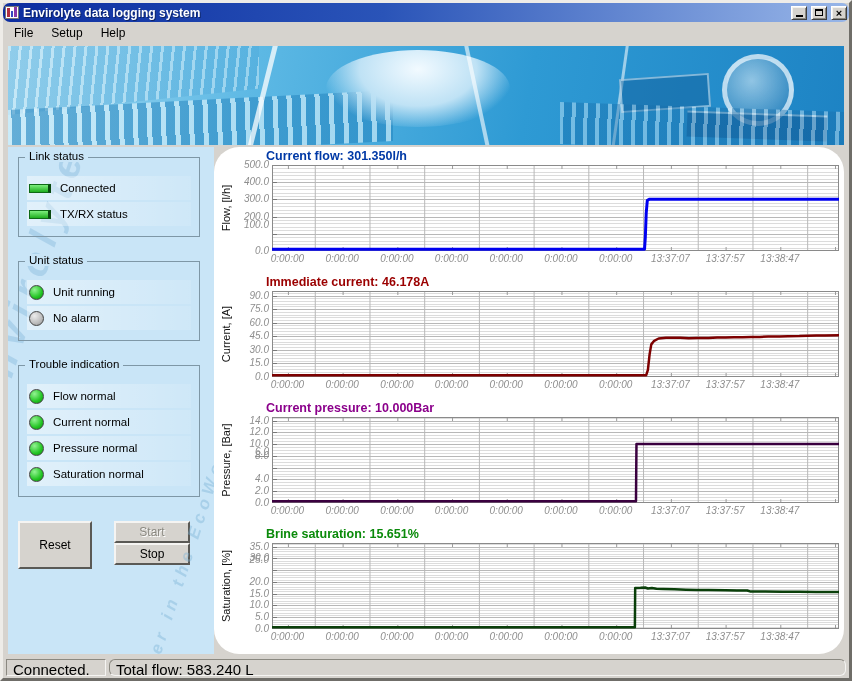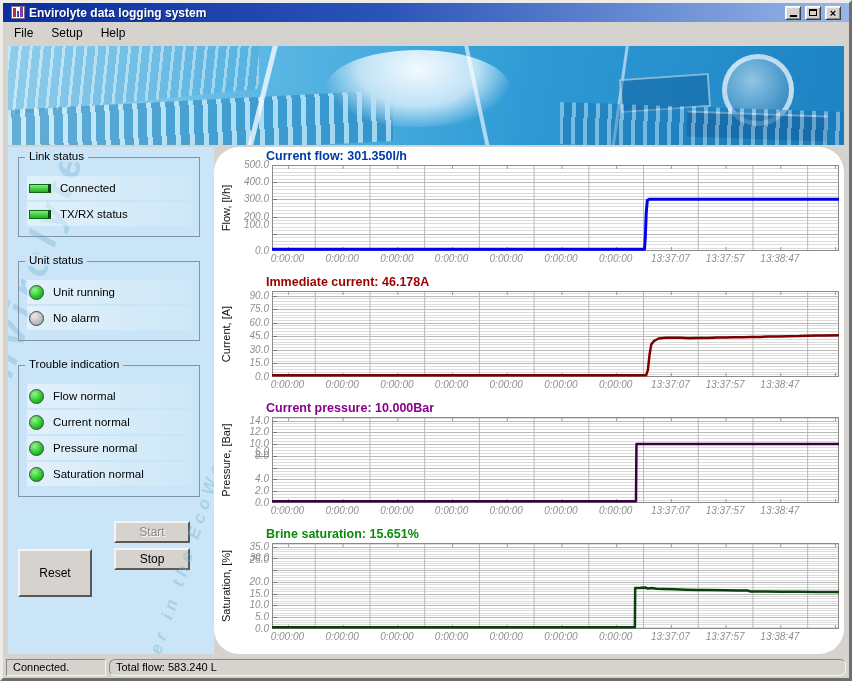--- a/index.html
+++ b/index.html
@@ -2,21 +2,21 @@
 <html><head>
 <meta charset="utf-8">
 <style>
   html,body{margin:0;padding:0;background:#3a6ea5;}
   *{box-sizing:border-box;}
   .win{width:852px;height:681px;background:#d6d3ce;border:3px solid;
        border-color:#eeece8 #6f6d68 #6f6d68 #eeece8;display:flex;flex-direction:column;
        font-family:"Liberation Sans",sans-serif;color:#000;position:relative;}
   
   .titlebar{height:19px;background:linear-gradient(to right,#0c2da0 0%,#2a54b8 45%,#98b6e8 100%);
-       display:flex;align-items:center;padding:1px 8px;gap:4px;flex:none;}
+       display:flex;align-items:center;padding:1px 2px;gap:4px;flex:none;border-radius:7px;}
   .title-icon{width:14px;height:13px;background:#fff;border:1px solid #777;display:flex;align-items:flex-end;gap:1px;padding:1px;}
   .title-icon i{display:block;width:3px;}
   .ti1{height:9px;background:#b03040;} .ti2{height:6px;background:#3848c0;} .ti3{height:10px;background:#8838a8;}
   .title-text{color:#fff;font-weight:bold;font-size:12px;flex:1;white-space:nowrap;
        text-shadow:1px 1px 0 rgba(0,0,0,.4);}
   .tb-btn{width:16px;height:14px;background:#d6d3ce;border:1px solid;border-color:#fff #404040 #404040 #fff;
        box-shadow:inset 1px 1px 0 #f2f1ee, inset -1px -1px 0 #8a8880;
        display:flex;align-items:center;justify-content:center;position:relative;}
   .g-min{width:7px;height:2px;background:#000;margin-top:7px;}
   .g-max{width:8px;height:7px;border:1px solid #000;border-top-width:2px;}
@@ -72,40 +72,40 @@
       background:linear-gradient(to right,rgba(255,255,255,.45),rgba(255,255,255,.1));padding:2px 2px;}
   .led-label{font-size:11.5px;}
   .led-bar{width:22px;height:9px;flex:none;background:linear-gradient(#7dee7d,#1fae1f);
       border:1px solid #0e6a16;border-right:3px solid #0a4a10;}
   .led-round{width:15px;height:15px;flex:none;border-radius:50%;border:1px solid #444;
       background:radial-gradient(circle at 35% 30%,#93f393,#23c523 60%,#0f8a0f);}
   .led-round.gray{background:radial-gradient(circle at 35% 30%,#ececec,#bcbcbc 60%,#8f8f8f);}
   .btns{display:flex;margin:4px 2px 0 2px;}
   .btn{background:#d6d3ce;border:2px solid;border-color:#f5f4f2 #5a5955 #5a5955 #f5f4f2;
       font-size:12px;font-family:"Liberation Sans",sans-serif;display:flex;align-items:center;justify-content:center;}
-  .btn-reset{width:74px;height:48px;margin-top:28px;}
-  .btn-col{display:flex;flex-direction:column;gap:5px;margin-left:22px;}
+  .btn-reset{width:74px;height:48px;}
+  .btn-col{display:flex;flex-direction:column;margin-left:22px;}
   .btn-start,.btn-stop{width:76px;height:22px;}
   .btn.disabled{color:#8a8880;text-shadow:1px 1px 0 #fff;}
   
   .charts{flex:1;background:#fff;padding:1px 5px 0 4px;overflow:hidden;border-radius:25px;}
   .chart-block{height:126px;}
   .chart-title{padding-left:48px;font-weight:bold;font-size:12.5px;height:17px;line-height:16px;}
   .plot-row{display:flex;}
   .ylab{width:16px;flex:none;position:relative;font-size:11px;color:#111;}
   .ylab span{position:absolute;top:50%;left:50%;transform:translate(-50%,-50%) rotate(-90deg);white-space:nowrap;}
   .yticks{width:38px;flex:none;position:relative;font-style:italic;font-size:10px;color:#8e8e8e;text-align:center;}
   .ytick{position:absolute;right:3px;line-height:10px;}
   .plot{flex:1;height:86px;}
   .plot svg{display:block;width:100%;height:86px;background:#fff;}
   .xlabels{position:relative;height:16px;margin-left:54px;font-style:italic;font-size:10px;color:#8e8e8e;}
   .xlabels span{position:absolute;top:2px;transform:translateX(-50%);white-space:nowrap;}
   
   .statusbar{height:21px;flex:none;background:#d6d3ce;display:flex;gap:3px;padding:2px 3px;}
-  .sb-panel{border:1px solid;border-color:#8a8880 #f5f4f2 #f5f4f2 #8a8880;padding:1px 6px;font-size:11px;
+  .sb-panel{border:1px solid;border-color:#8a8880 #f5f4f2 #f5f4f2 #8a8880;padding:1px 6px;font-size:15px;
       white-space:nowrap;overflow:hidden;}
   .sb-conn{width:100px;flex:none;}
   .sb-flow{flex:1;border-radius:6px;}
 </style>
 </head>
 <body>
 
 <div class="win">
 
   <div class="titlebar">

